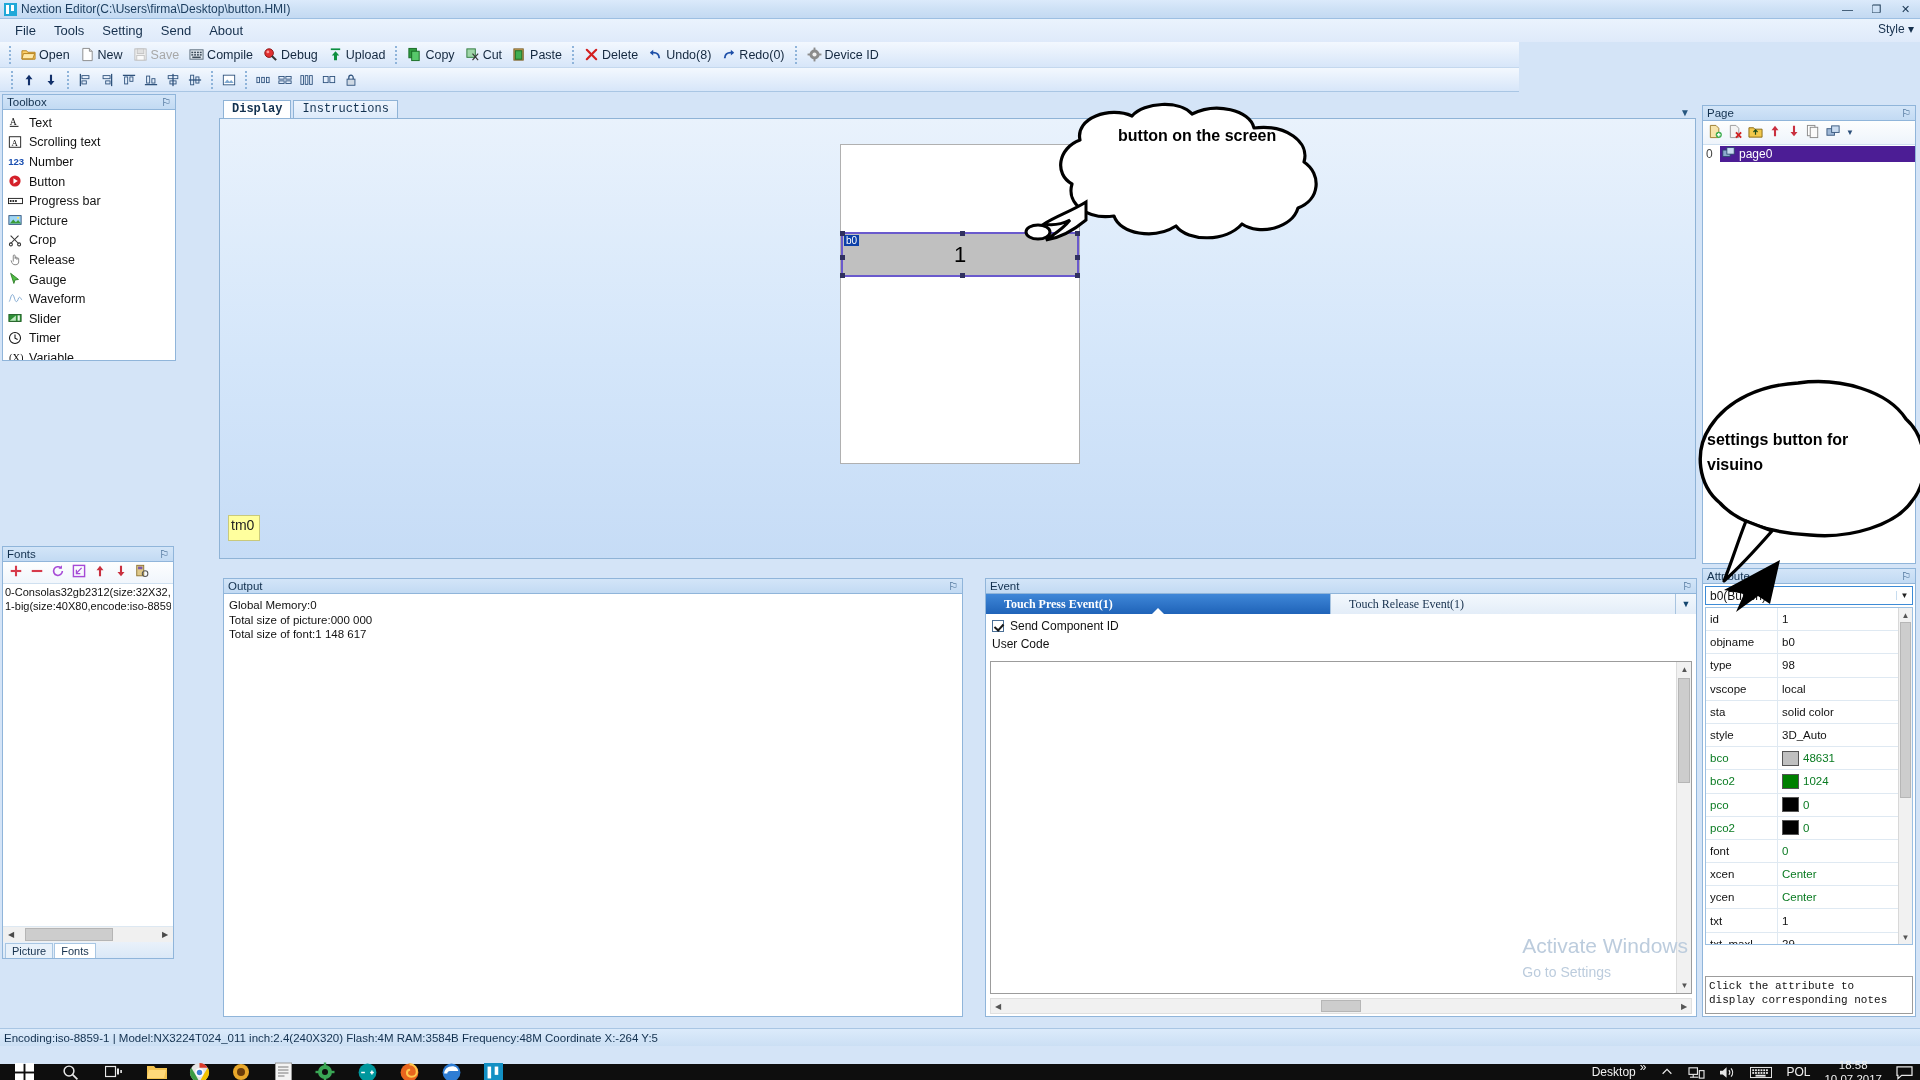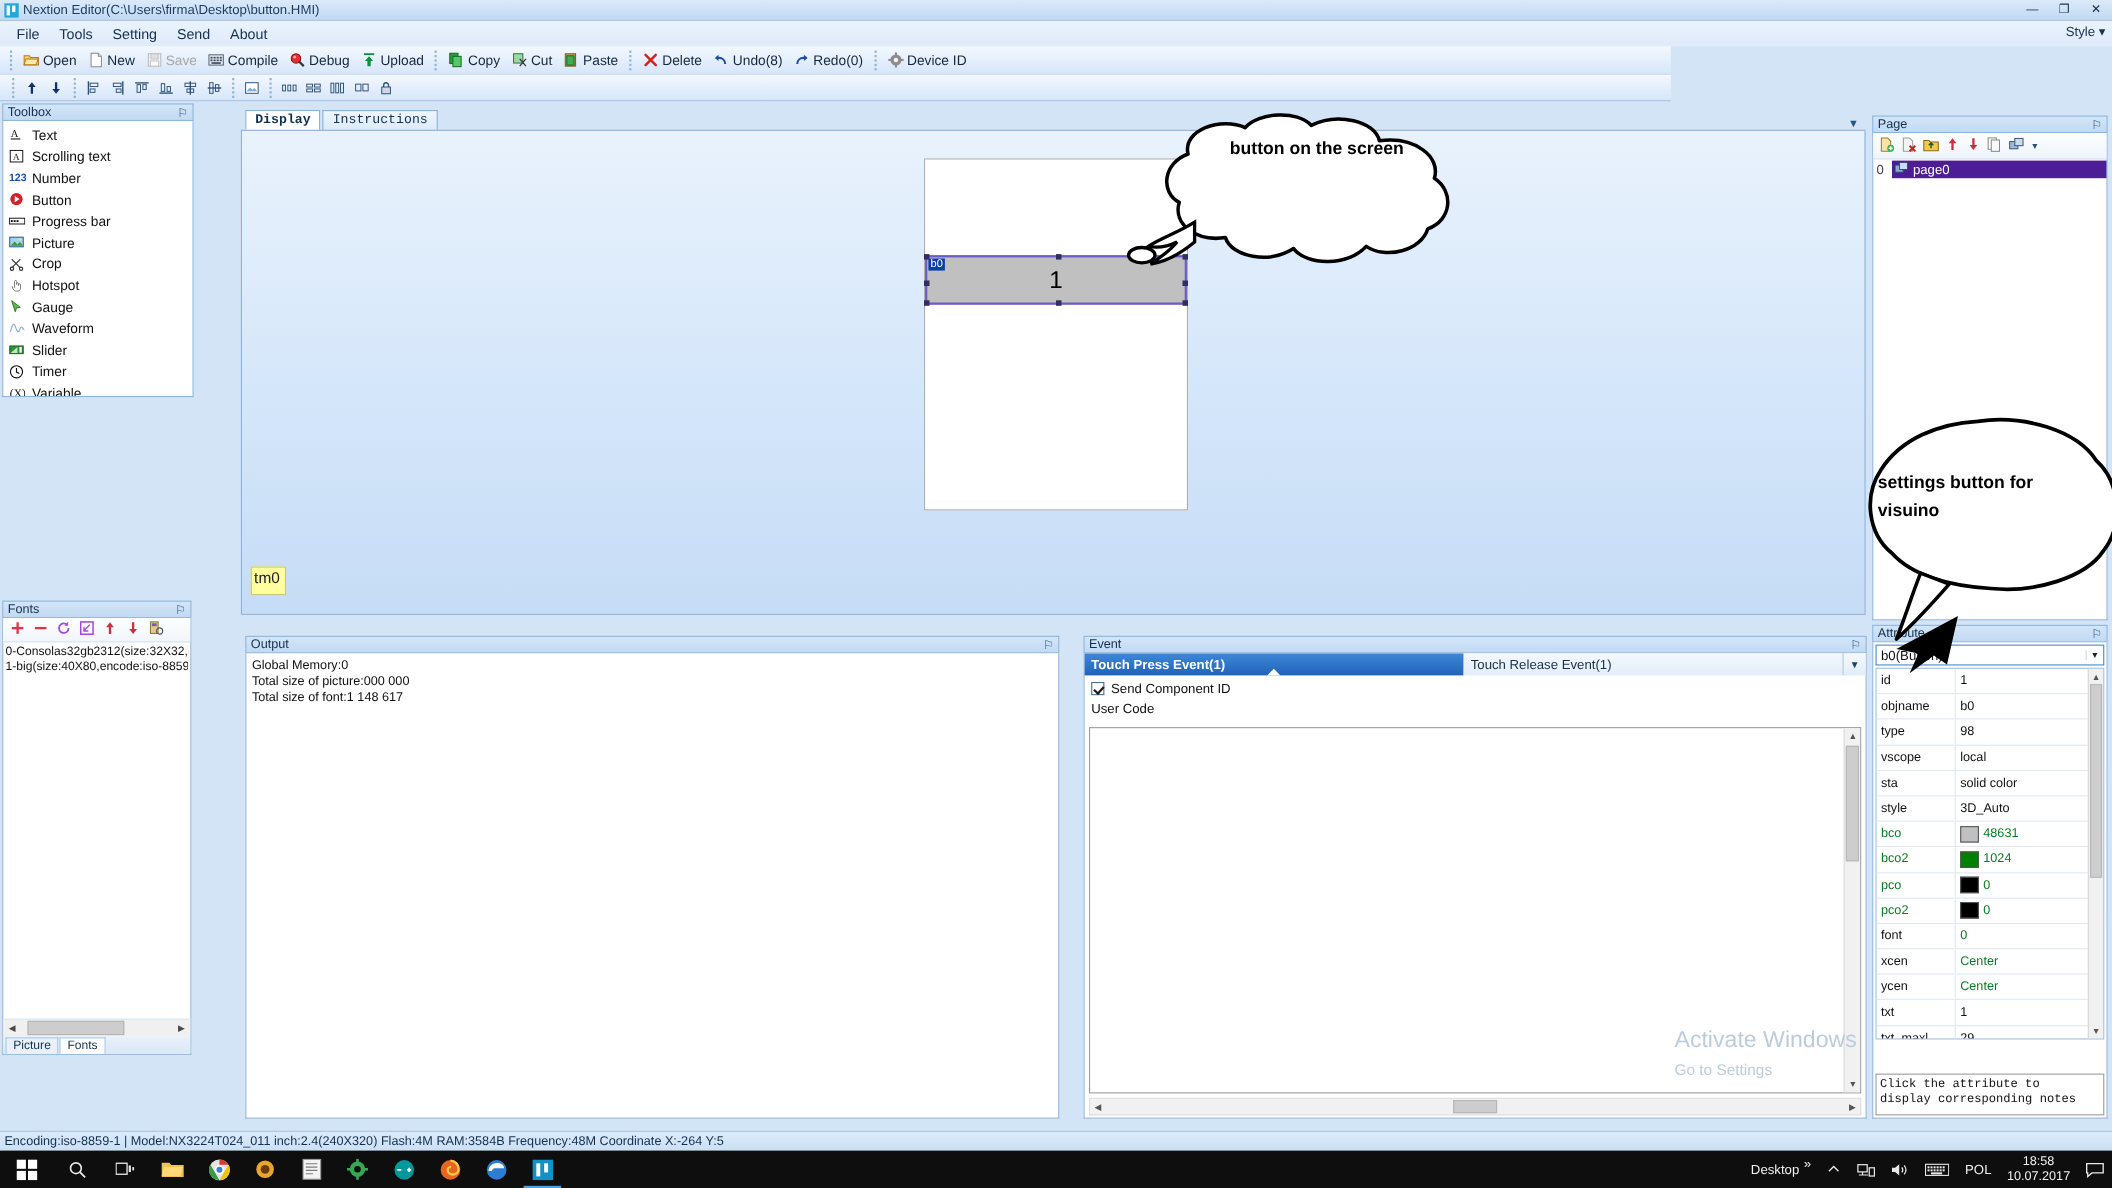--- a/index.html
+++ b/index.html
@@ -159,22 +159,23 @@
   
   #outputpanel { position: absolute; left: 223px; top: 578px; width: 740px; height: 440px; }
   #outputpanel .panel-body { height: 423px; }
   .out-text { font-size: 11.5px; color: #111; line-height: 14.5px; padding: 4px 5px; }
 
   
   #eventpanel { position: absolute; left: 985px; top: 578px; width: 712px; height: 440px; }
   #eventpanel .panel-body { height: 423px; position: relative; }
   .ev-tabs { height: 20px; display: flex; align-items: stretch; }
   .ev-tab {
-    flex: 1; font-size: 12px; display: flex; align-items: center; padding-left: 6px; position: relative;
+    flex: 1; font-size: 12px; display: flex; align-items: center; padding-left: 18px; position: relative;
     border-right: 1px solid #a8c4e0;
+    font-family: Liberation Serif, serif;
   }
   .ev-tab.active {
     background: linear-gradient(180deg,#3f87d8 0%, #1f63b8 100%); color: #fff; font-weight: bold;
   }
   .ev-tab.active::after {
     content: ""; position: absolute; left: 50%; bottom: 0; margin-left: -6px;
     border-left: 6px solid transparent; border-right: 6px solid transparent; border-bottom: 6px solid #fff;
   }
   .ev-tab.inactive { background: linear-gradient(180deg,#f3f8fd 0%, #e3edf8 100%); color: #16304d; }
   .ev-caret { width: 20px; display:flex; align-items:center; justify-content:center; font-size:9px; color:#14466f;
@@ -223,21 +224,21 @@
   
   .statusbar {
     position: absolute; left: 0; bottom: 34px; width: 1920px; height: 18px;
     background: linear-gradient(180deg,#dcebfb 0%, #cbdff4 100%);
     border-top: 1px solid #a9c6e4; display: flex; align-items: center;
     font-size: 11.5px; color: #12304e; padding-left: 4px; gap: 4px;
   }
 
   
   .taskbar {
-    position: absolute; left: 0; bottom: 0; width: 1920px; height: 34px;
+    position: absolute; left: 0; bottom: 0; width: 1920px; height: 16px;
     background: #0e0e0e; display: flex; align-items: center;
   }
   .tb-start { width: 48px; height: 34px; display: flex; align-items: center; justify-content: center; }
   .tb-search { width: 44px; height: 34px; display:flex;align-items:center;justify-content:center; }
   .tb-task { width: 44px; height: 34px; display:flex;align-items:center;justify-content:center; }
   .tb-app { width: 42px; height: 34px; display: flex; align-items: center; justify-content: center; position: relative; }
   .tb-app.active::after { content:""; position:absolute; left:4px; right:4px; bottom:0; height:2px; background:#4aa3e0; }
   .tray { margin-left: auto; display: flex; align-items: center; height: 34px; color: #f0f0f0; font-size: 12px; }
   .tray > div { padding: 0 7px; display: flex; align-items: center; justify-content: center; height: 34px; }
   .clock { display: flex; flex-direction: column; align-items: center; justify-content: center; line-height: 14px; font-size: 11.5px; }
@@ -637,21 +638,21 @@
           </span>
         <span class="lbl">Crop</span>
       </div>
 
       <div class="tool-row">
         <span class="ic">
             <svg width="14" height="14" viewBox="0 0 16 16">
               <path d="M6 11V4.5a1.1 1.1 0 012.2 0V8m0-1.2a1 1 0 012 0V9m0-1.2a1 1 0 012 0v3.6c0 1.8-1.4 3.1-3.2 3.1H8c-1.8 0-3.2-1-3.7-2.6L3.5 9.5" fill="none" stroke="#777" stroke-width="1"></path>
             </svg>
           </span>
-        <span class="lbl">Hotspot</span>
+        <span class="lbl">Release</span>
       </div>
 
       <div class="tool-row">
         <span class="ic">
             <svg width="14" height="14" viewBox="0 0 16 16">
               <path d="M3 1.5l9 7-4 0.6-1.3 4z" fill="#4fbf43" stroke="#2d7a26"></path>
             </svg>
           </span>
         <span class="lbl">Gauge</span>
       </div>

